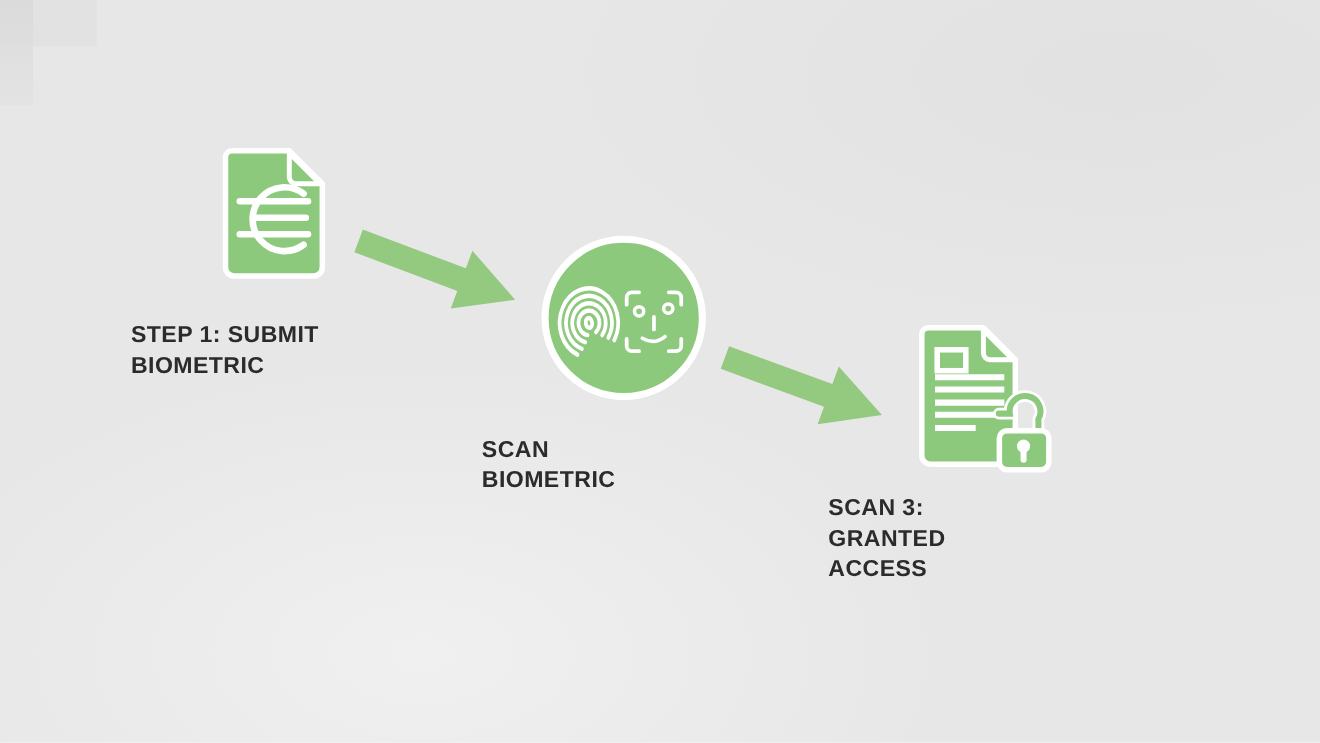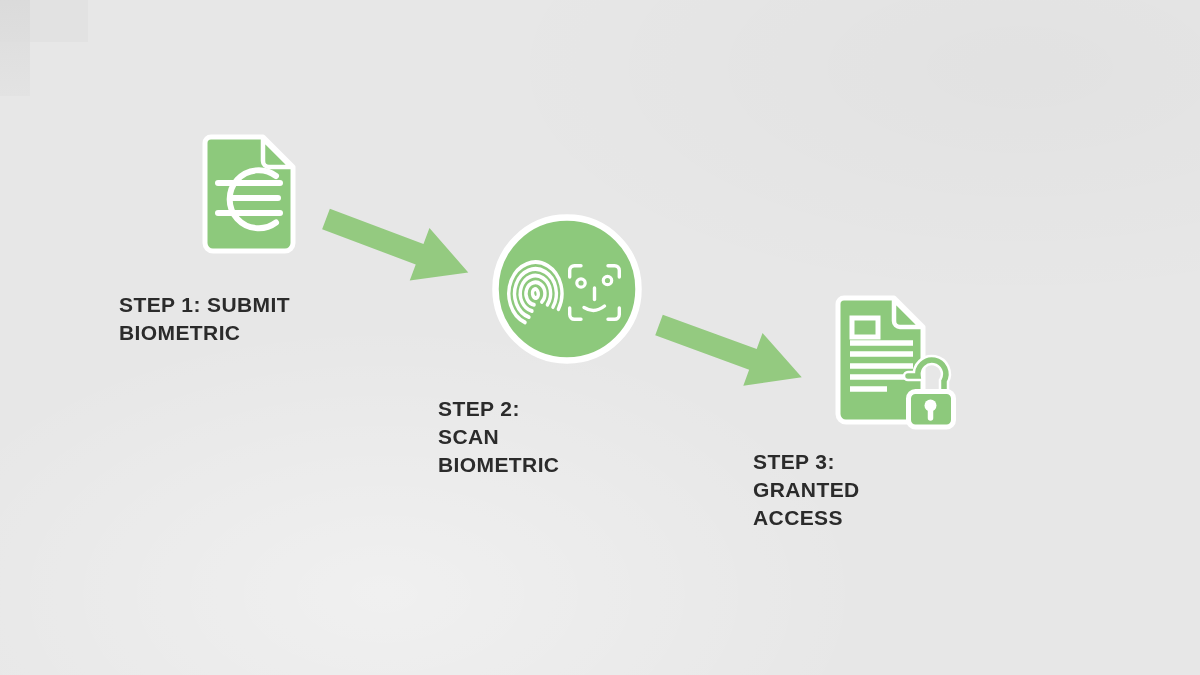--- a/index.html
+++ b/index.html
@@ -116,24 +116,23 @@
       <path class="detail" stroke-width="5.5" stroke-linecap="round" d="M100.5 116 V126"></path>
     </g>
   </svg>
 
   <div class="label" style="left:119px; top:291px; width:250px;">
     <div>STEP 1: SUBMIT</div>
     <div>BIOMETRIC</div>
   </div>
 
   <div class="label" style="left:438px; top:395px; width:250px;">
-    <div>STEP 2:</div>
     <div>SCAN</div>
     <div>BIOMETRIC</div>
   </div>
 
   <div class="label" style="left:753px; top:448px; width:250px;">
-    <div>STEP 3:</div>
+    <div>SCAN 3:</div>
     <div>GRANTED</div>
     <div>ACCESS</div>
   </div>
 
 </div>
 
 </body></html>

